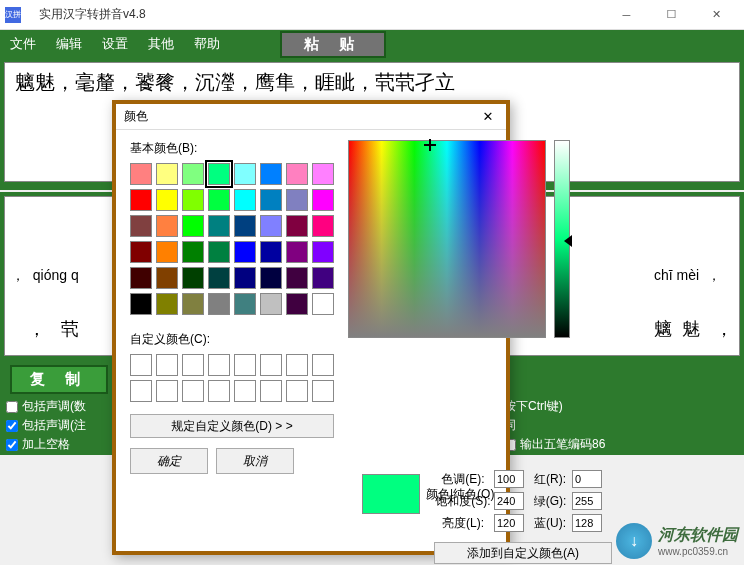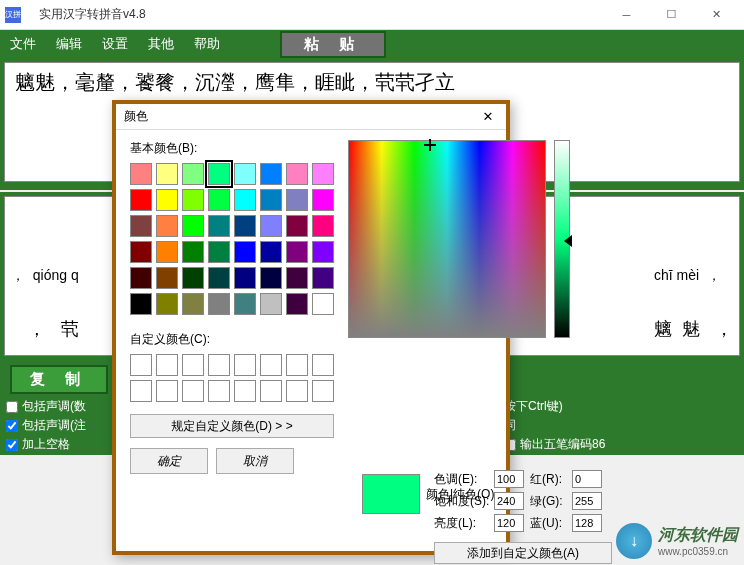--- a/index.html
+++ b/index.html
@@ -55,21 +55,21 @@
 .crosshair::before, .crosshair::after { content: ''; position: absolute; background: #000; }
 .crosshair::before { width: 12px; height: 2px; top: 5px; left: 0; }
 .crosshair::after { width: 2px; height: 12px; left: 5px; top: 0; }
 .lum-bar { width: 16px; height: 198px; border: 1px solid #888; background: linear-gradient(to bottom, #fff, #00ff80, #000); }
 .lum-arrow { position: absolute; right: -2px; top: 95px; width: 0; height: 0; border-top: 6px solid transparent; border-bottom: 6px solid transparent; border-right: 8px solid #000; }
 .preview-row { display: flex; align-items: center; gap: 6px; position: absolute; left: 246px; top: 370px; }
 .preview-sw { width: 58px; height: 40px; background: #00ff80; border: 1px solid #888; }
 
 .hsl-grid { position: absolute; left: 318px; top: 366px; font-size: 12px; display: grid; grid-template-columns: 58px 34px 40px 34px; gap: 4px 2px; align-items: center; }
 .hsl-grid input { width: 30px; height: 18px; font-size: 11px; border: 1px solid #888; padding: 0 2px; }
-.hsl-lbl { text-align: left; }
+.hsl-lbl { text-align: center; }
 
 .add-btn { position: absolute; left: 318px; top: 438px; width: 178px; height: 22px; font-size: 12px; background: #f0f0f0; border: 1px solid #aaa; cursor: pointer; }
 
 .watermark { position: absolute; right: 6px; bottom: 6px; display: flex; align-items: center; gap: 6px; opacity: 0.9; }
 .watermark .logo { width: 36px; height: 36px; border-radius: 50%; background: radial-gradient(circle, #3bb0e0, #1b7db0); color: #fff; display: flex; align-items: center; justify-content: center; font-size: 16px; font-weight: bold; }
 .watermark .txt { font-size: 16px; color: #2b5e2b; font-weight: bold; font-style: italic; }
 .watermark .url { font-size: 10px; color: #555; }
 </style>
 </head>
 <body>

